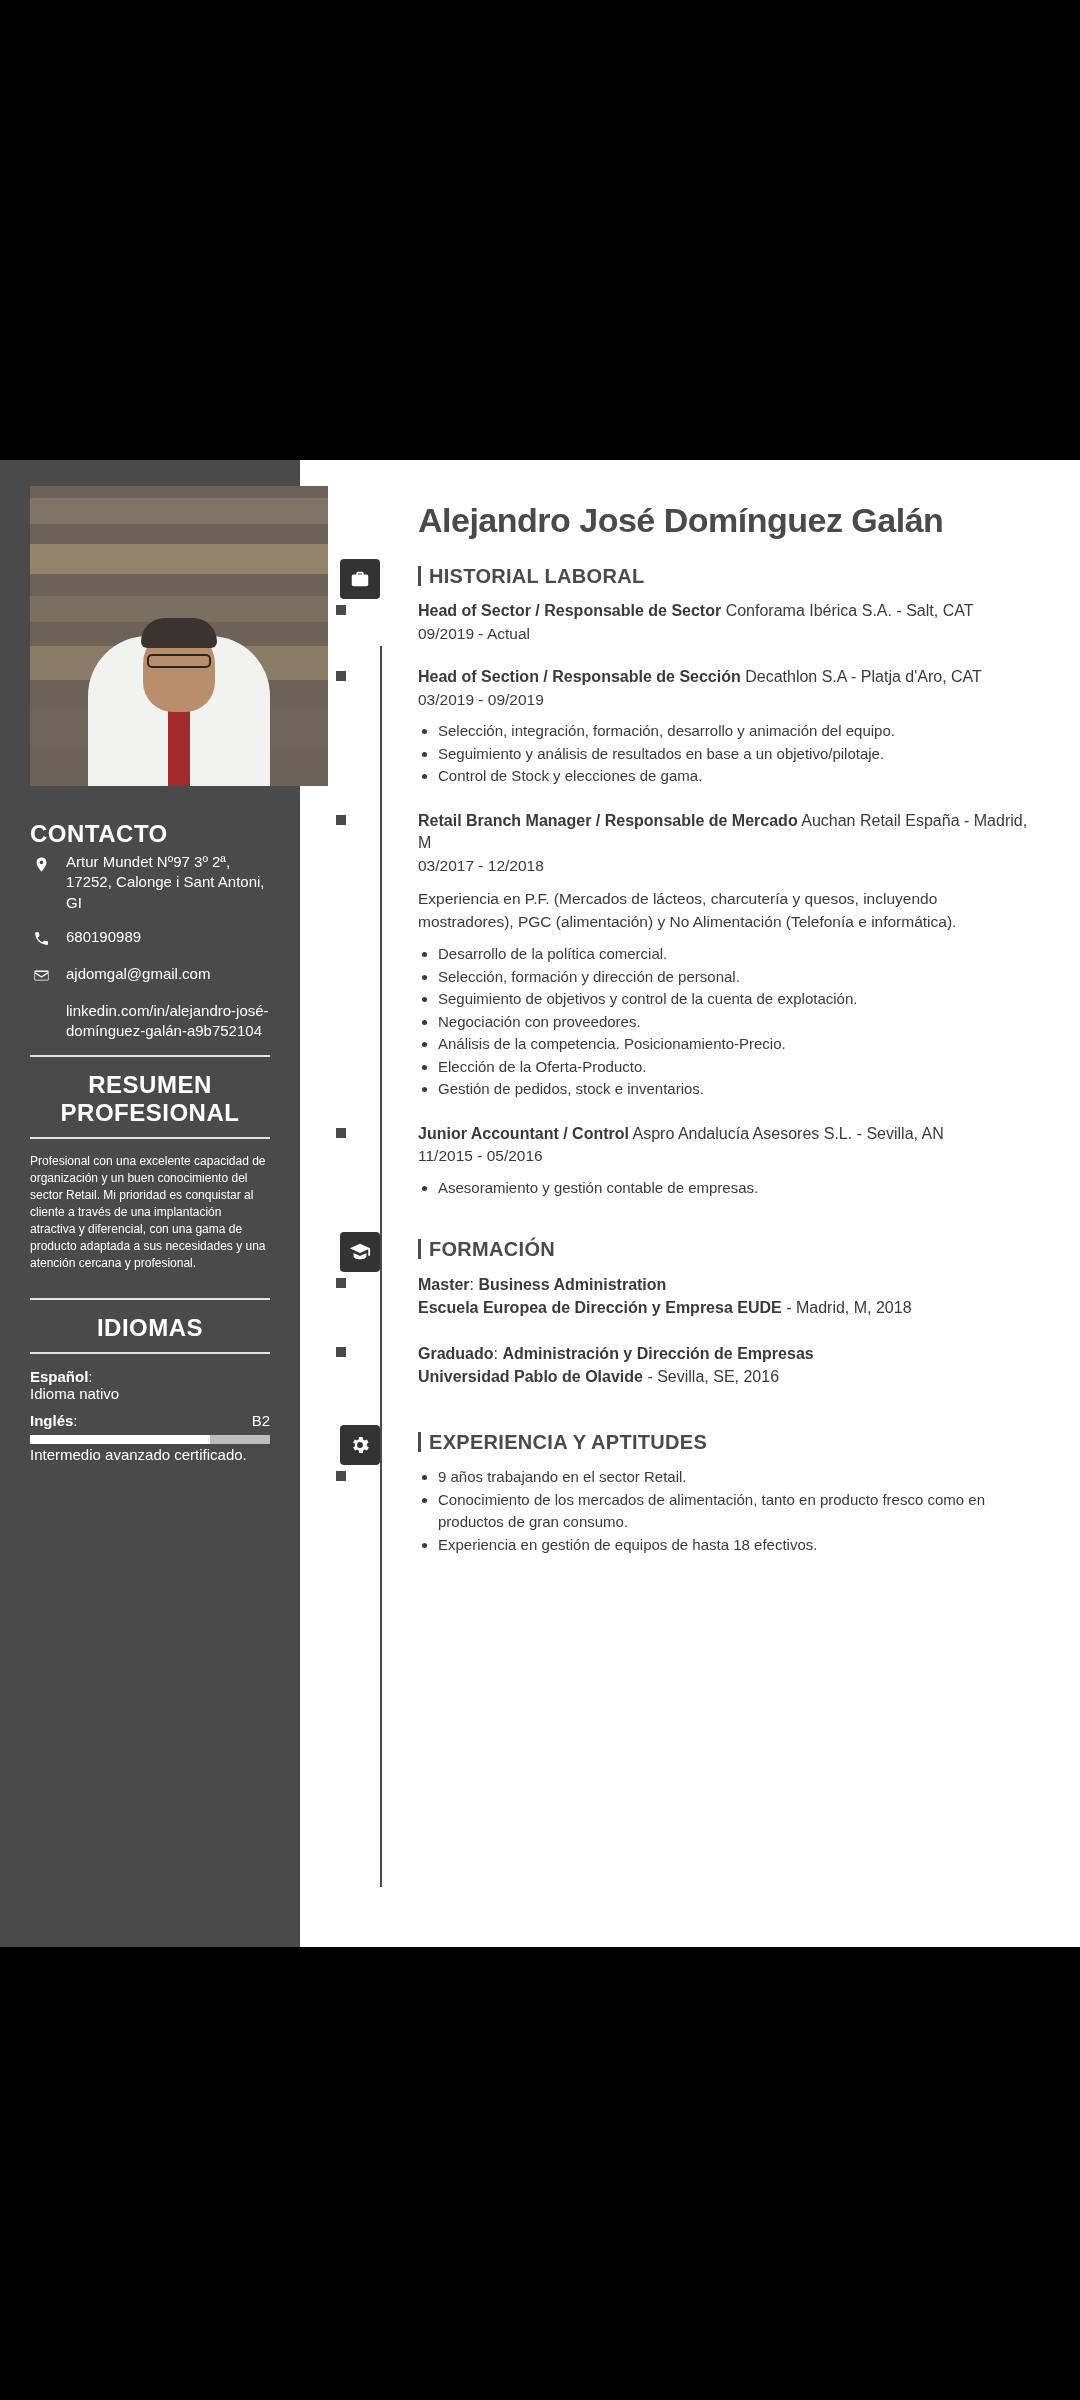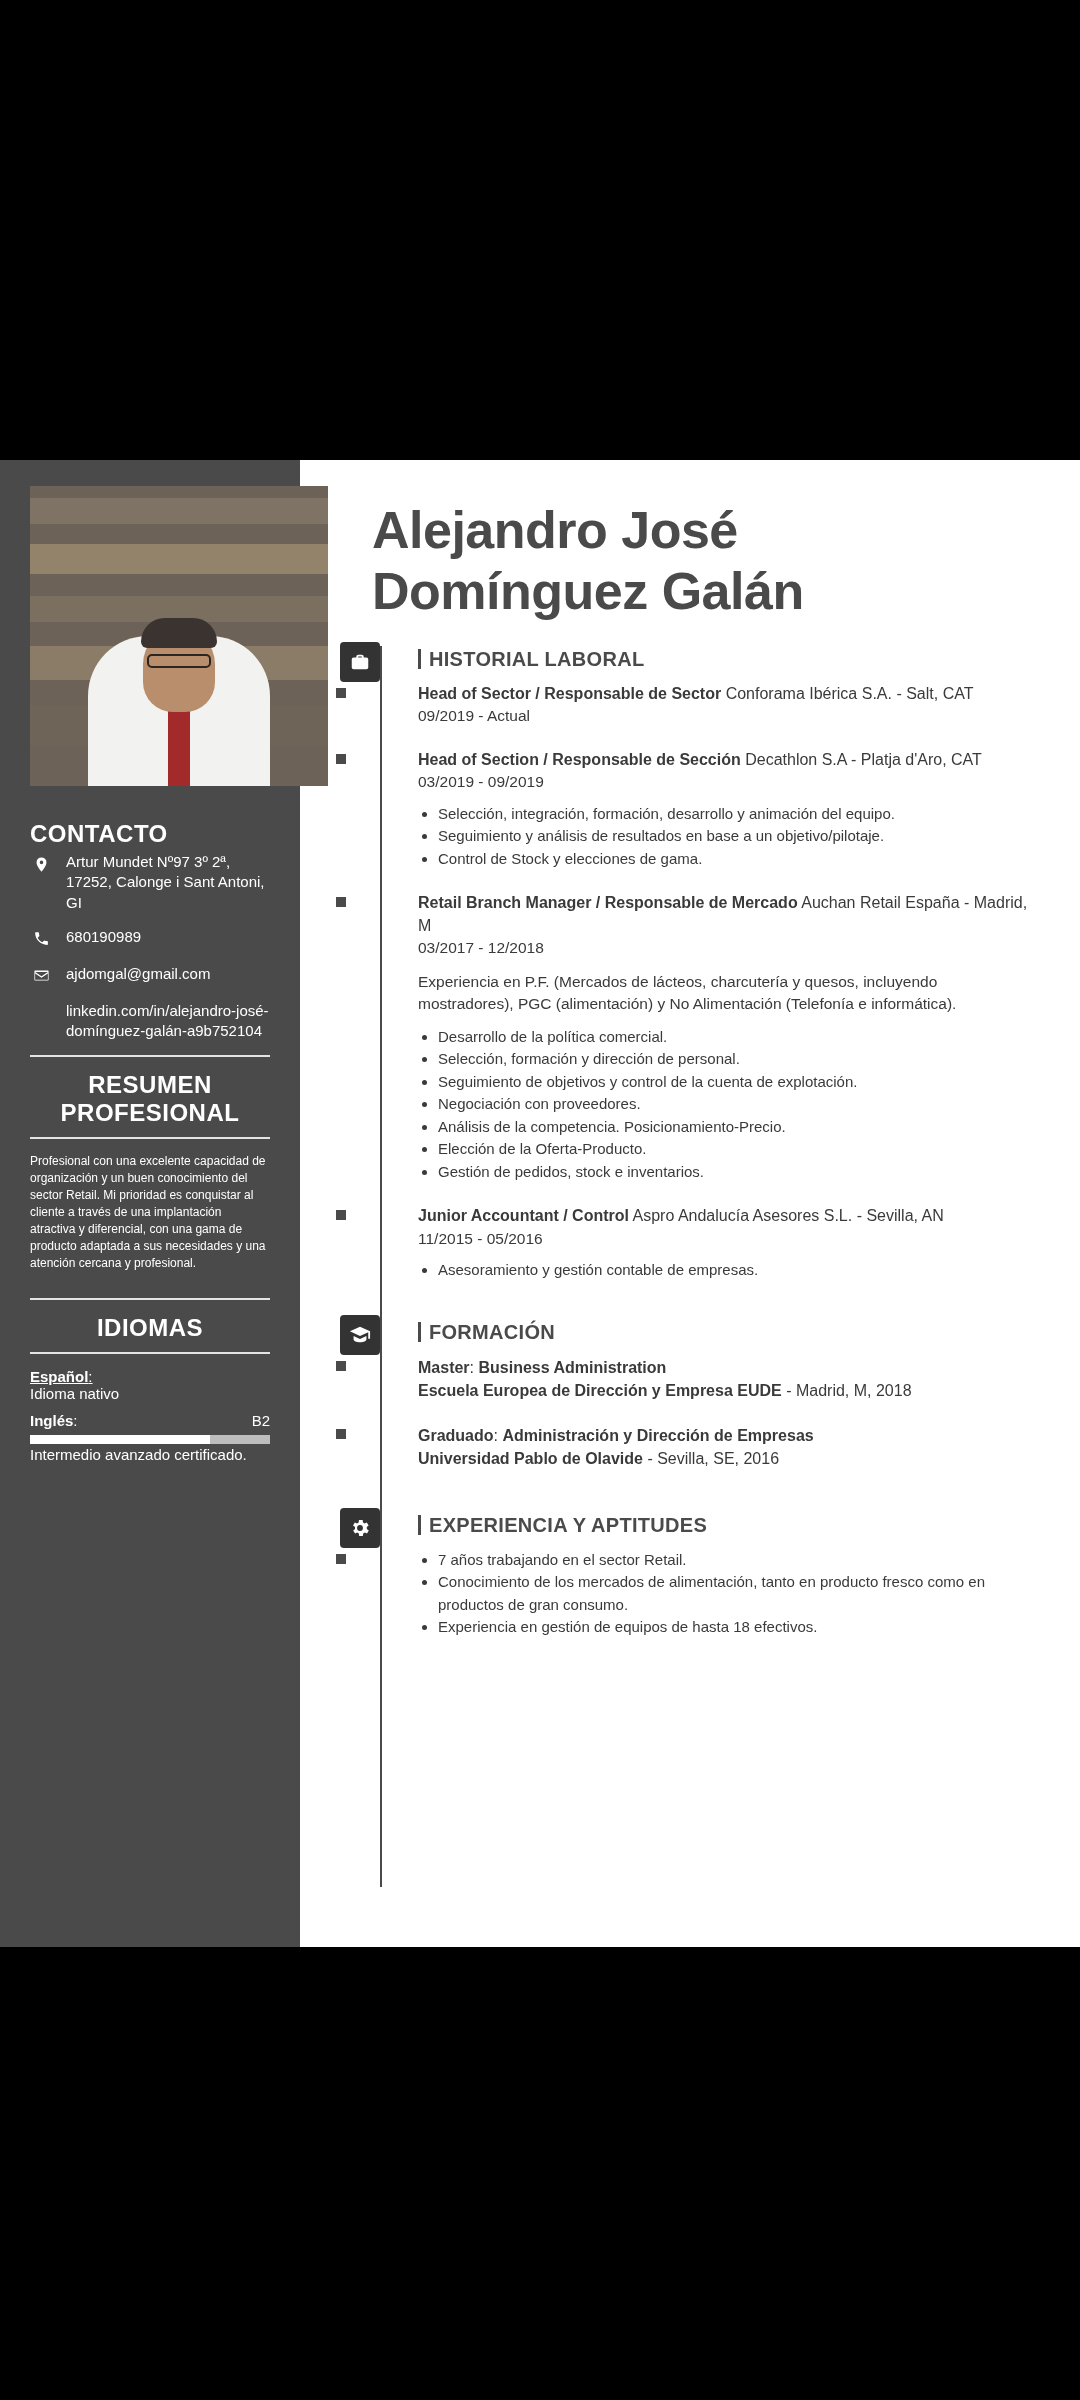--- a/index.html
+++ b/index.html
@@ -102,44 +102,44 @@
     display: flex; align-items: center; justify-content: center;
     margin-top: 1px;
   }
   .contact-icon svg { width: 17px; height: 17px; fill: #ffffff; }
   .contact-text { flex: 1; }
   .contact-row.indent { padding-left: 36px; }
   .sb-para {
     font-size: 12px;
     line-height: 1.42;
   }
-  .lang-name { font-size: 15px; font-weight: bold; margin-top: 3px; text-decoration: underline; }
+  .lang-name { font-size: 15px; font-weight: bold; margin-top: 3px; }
   .lang-name span.reg { font-weight: normal; }
   .lang-sub { font-size: 15px; margin-bottom: 10px; }
   .lang-line { display: flex; justify-content: space-between; align-items: baseline; font-size: 15px; font-weight: bold; }
   .lang-line .lvl { font-weight: normal; }
   .bar {
     height: 9px; background: #bdbdbd; margin: 6px 0 2px 0; position: relative;
   }
   .bar > i { position: absolute; left:0; top:0; bottom:0; background:#ffffff; display:block; }
   .lang-note { font-size: 15px; }
 
   
   #main {
     flex: 1;
     position: relative;
     padding: 40px 50px 0 40px;
   }
   #name {
-    font-size: 52px;
+    font-size: 34px;
     font-weight: bold;
     color: #4a4a4a;
     line-height: 1.18;
     letter-spacing: -0.5px;
-    margin-left: 32px;
+    margin-left: 78px;
     margin-bottom: 26px;
     max-width: 600px;
   }
   
   #timeline {
     position: absolute;
     left: 80px;
     top: 186px;
     bottom: 60px;
     width: 2px;
@@ -351,21 +351,21 @@
           <span class="sec-badge">
             <svg viewBox="0 0 24 24">
                 <path d="M19.4 13a7.7 7.7 0 000-2l2-1.6-2-3.4-2.4 1a7.6 7.6 0 00-1.7-1l-.4-2.6h-4l-.4 2.6c-.6.2-1.2.6-1.7 1l-2.4-1-2 3.4L6.6 11a7.7 7.7 0 000 2l-2 1.6 2 3.4 2.4-1c.5.4 1.1.8 1.7 1l.4 2.6h4l.4-2.6c.6-.2 1.2-.6 1.7-1l2.4 1 2-3.4-2.2-1.6zM12 15.2A3.2 3.2 0 1112 8.8a3.2 3.2 0 010 6.4z"></path>
               </svg>
           </span>
           <span class="sec-title">EXPERIENCIA Y APTITUDES</span>
         </div>
 
         <div class="entry">
           <ul class="bullets" style="margin-top:0">
-            <li>7 años trabajando en el sector Retail.</li>
+            <li>9 años trabajando en el sector Retail.</li>
             <li>Conocimiento de los mercados de alimentación, tanto en producto fresco como en productos de gran consumo.</li>
             <li>Experiencia en gestión de equipos de hasta 18 efectivos.</li>
           </ul>
         </div>
       </div>
 
     </section>
   </div>
 </div>
 

